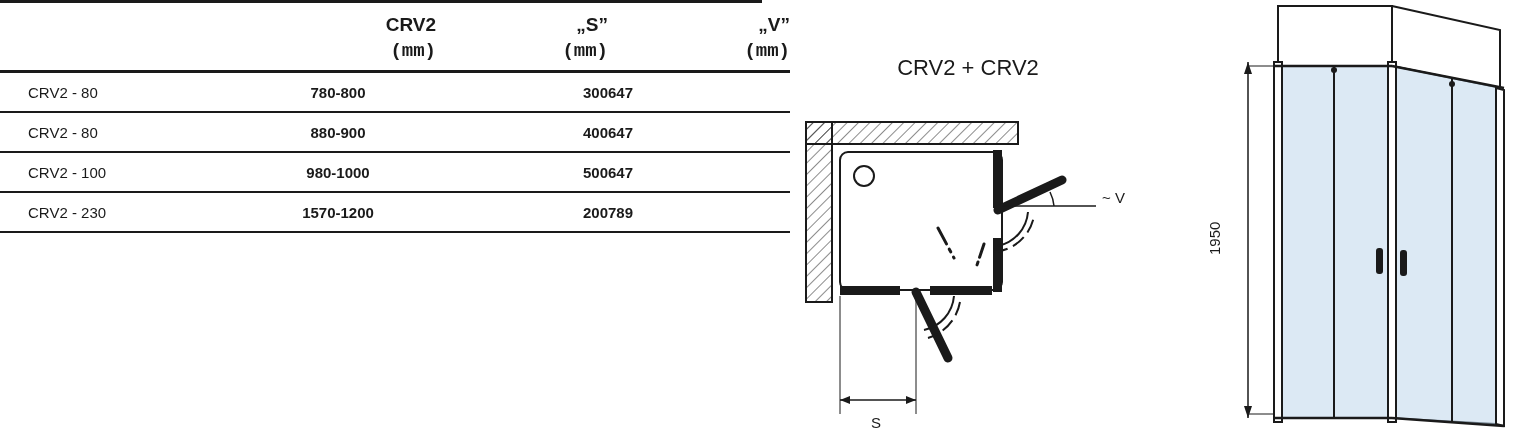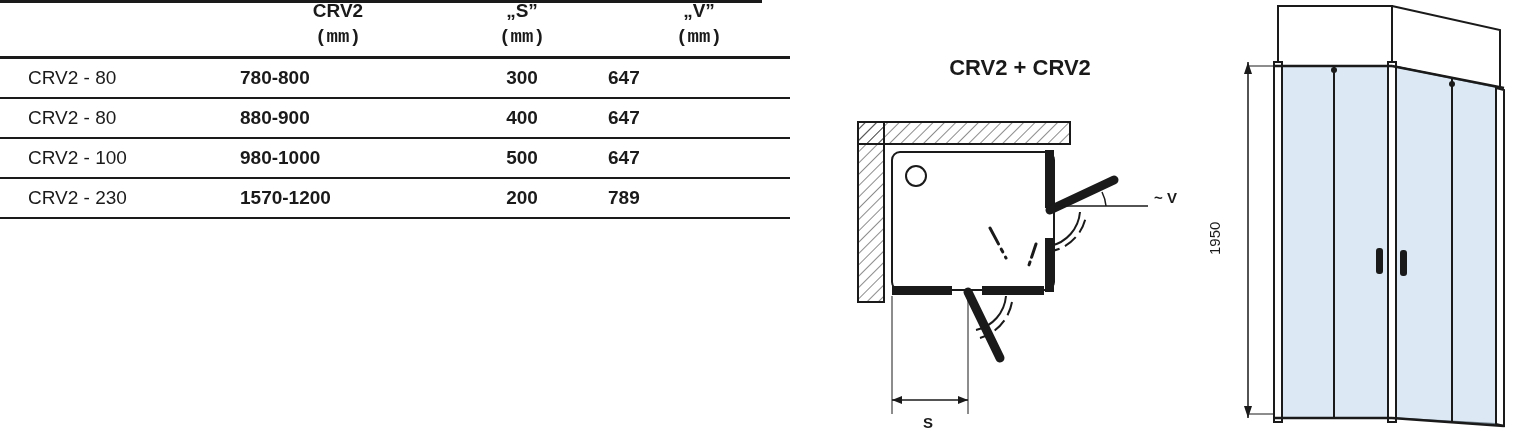--- a/index.html
+++ b/index.html
@@ -19,46 +19,47 @@
   }
   table.spec{
     border-collapse:collapse;
     width:762px;
     table-layout:fixed;
   }
   table.spec td{
     padding:0;
     height:38px;
     vertical-align:middle;
-    font-size:19px;
+    font-size:15px;
     border-bottom:2px solid #1a1a1a;
   }
   table.spec tr.head td{
     border-bottom:3px solid #1a1a1a;
     height:auto;
+    padding-top:14px;
     padding-bottom:8px;
     font-size:19px;
-    text-align:center;
+    text-align:right;
   }
   table.spec tr.head td .l2{display:block;margin-top:4px;font-family:Liberation Mono, monospace;}
   .col-name{width:212px;text-align:left;padding-left:28px !important;font-size:19px;}
-  .col-crv2{width:196px;font-weight:bold;}
-  .col-s{width:172px;text-align:center;font-weight:bold;}
+  .col-crv2{width:196px;text-align:center;font-weight:bold;}
+  .col-s{width:172px;text-align:right;font-weight:bold;}
   .col-v{width:182px;text-align:left;font-weight:bold;}
   tr.head .col-name{border-bottom:3px solid #1a1a1a;}
   table.spec tr.body td{font-weight:bold;}
   table.spec tr.body td.col-name{font-weight:normal;}
   table.spec tr.last td{border-bottom:2px solid #1a1a1a;}
   .topline{
     position:absolute;left:0;top:0;width:762px;height:3px;background:#1a1a1a;
   }
 
   
   .plan{
-    position:absolute;left:840px;top:0;width:360px;height:368px;font-weight:bold;
+    position:absolute;left:788px;top:0;width:360px;height:368px;
   }
   .plan-title{
     position:absolute;left:0;top:55px;width:360px;text-align:center;
     font-size:22px;color:#1a1a1a;
   }
 
   
   .iso{
     position:absolute;left:1200px;top:0;width:336px;height:446px;
   }

